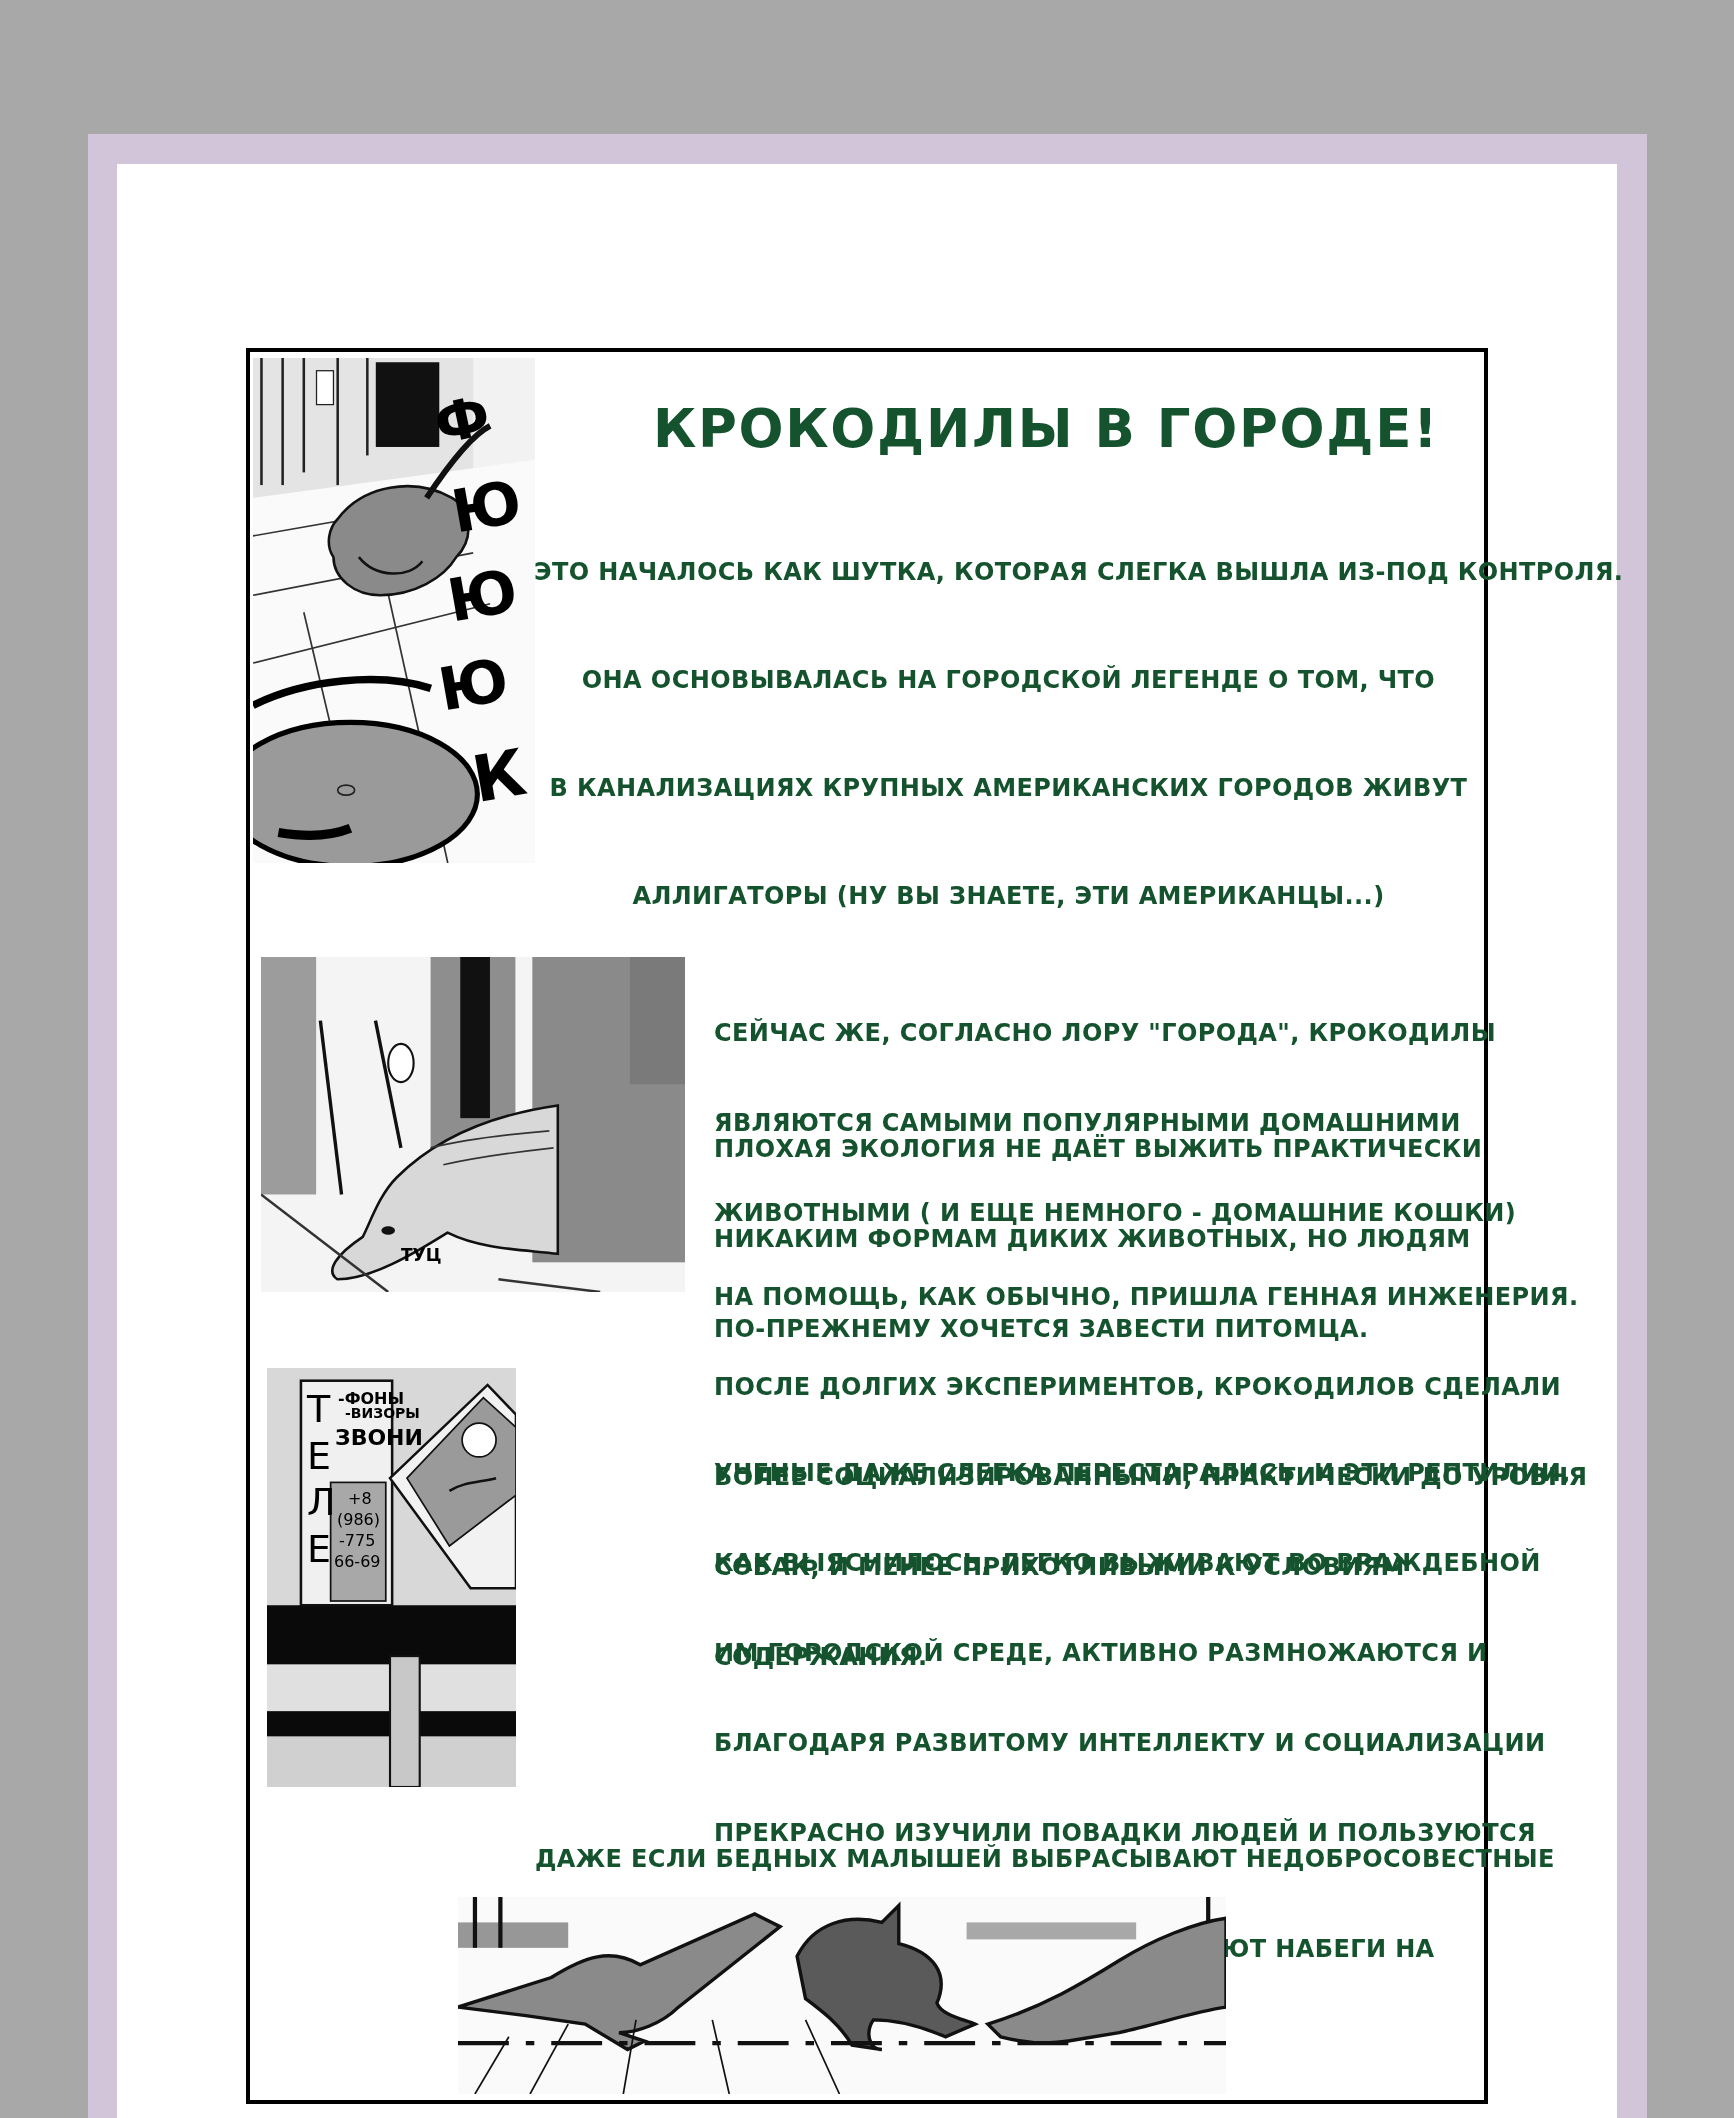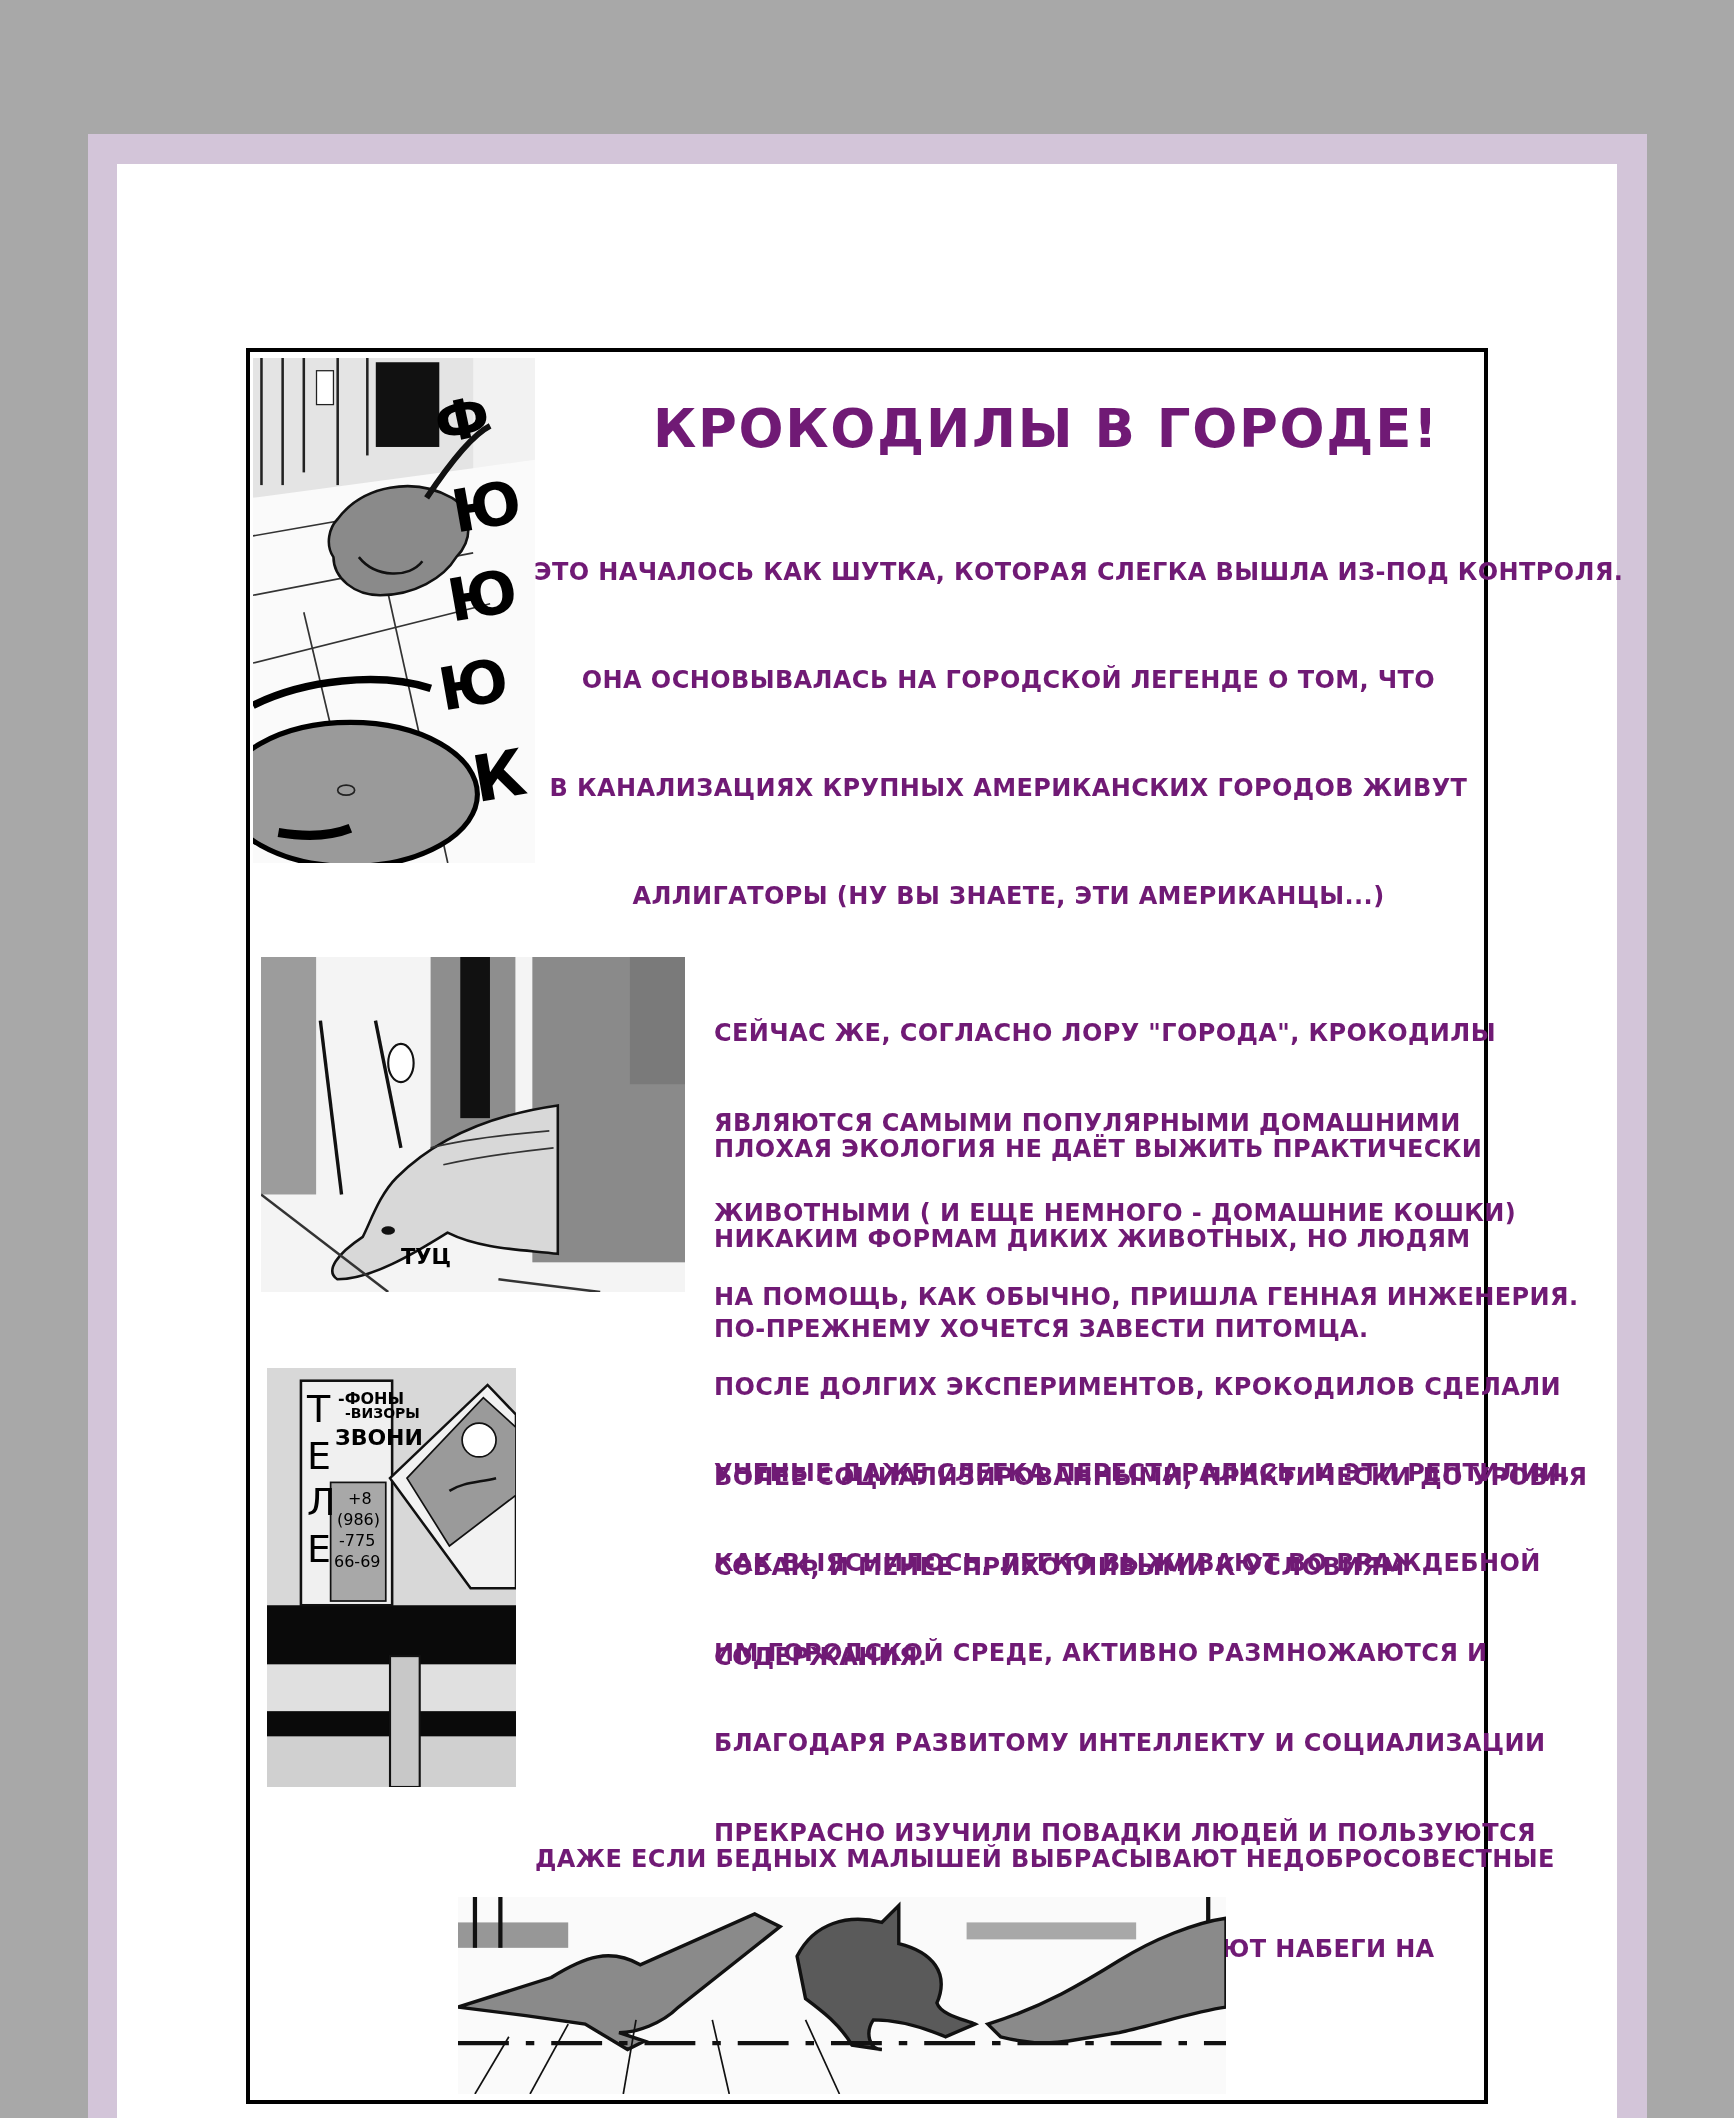--- a/index.html
+++ b/index.html
@@ -26,21 +26,21 @@
     width: 1242px; height: 1756px;
     border: 4.7px solid #000;
     box-sizing: border-box;
     background: #fff;
   }
   .txt {
     position: absolute;
     font-weight: bold;
     text-transform: uppercase;
     white-space: pre;
-    color: #701a75;
+    color: #14532d;
     letter-spacing: 0.4px;
   }
   .title {
     left: 653px; top: 397px; width: 644px;
     font-size: 53px; line-height: 64px; text-align: center;
     font-family: "DejaVu Sans", sans-serif;
     letter-spacing: 1.7px;
   }
   .intro {
     left: 534px; top: 482px; width: 949px;
@@ -134,21 +134,21 @@
 
     <path d="M320 520 C420 420 560 370 700 350 L700 700 C620 690 520 690 440 650 C360 700 260 760 180 760 C150 740 180 700 240 660 C260 620 280 560 320 520 Z" fill="#d8d8d8" stroke="#111" stroke-width="6"></path>
     <g stroke="#333" stroke-width="4" fill="none">
       <path d="M400 450 C480 430 560 420 680 410"></path>
       <path d="M430 490 C520 470 600 460 690 450"></path>
     </g>
     <ellipse cx="300" cy="645" rx="16" ry="10" fill="#111"></ellipse>
     <path d="M0 560 L300 790" stroke="#333" stroke-width="6"></path>
     <path d="M560 760 L800 790" stroke="#333" stroke-width="6"></path>
   </svg>
-  <div class="sfx" style="left:140px; top:288px; font-size:21px;">ТУЦ</div>
+  <div class="sfx" style="left:140px; top:288px; font-size:17px;">ТУЦ</div>
 </div>
 
 <div class="txt col" style="top:958px;">
   <div>СЕЙЧАС ЖЕ, СОГЛАСНО ЛОРУ "ГОРОДА", КРОКОДИЛЫ</div>
   <div>ЯВЛЯЮТСЯ САМЫМИ ПОПУЛЯРНЫМИ ДОМАШНИМИ</div>
   <div>ЖИВОТНЫМИ ( И ЕЩЕ НЕМНОГО - ДОМАШНИЕ КОШКИ)</div>
 </div>
 
 <div class="txt col" style="top:1074px;">
   <div>ПЛОХАЯ ЭКОЛОГИЯ НЕ ДАЁТ ВЫЖИТЬ ПРАКТИЧЕСКИ</div>

